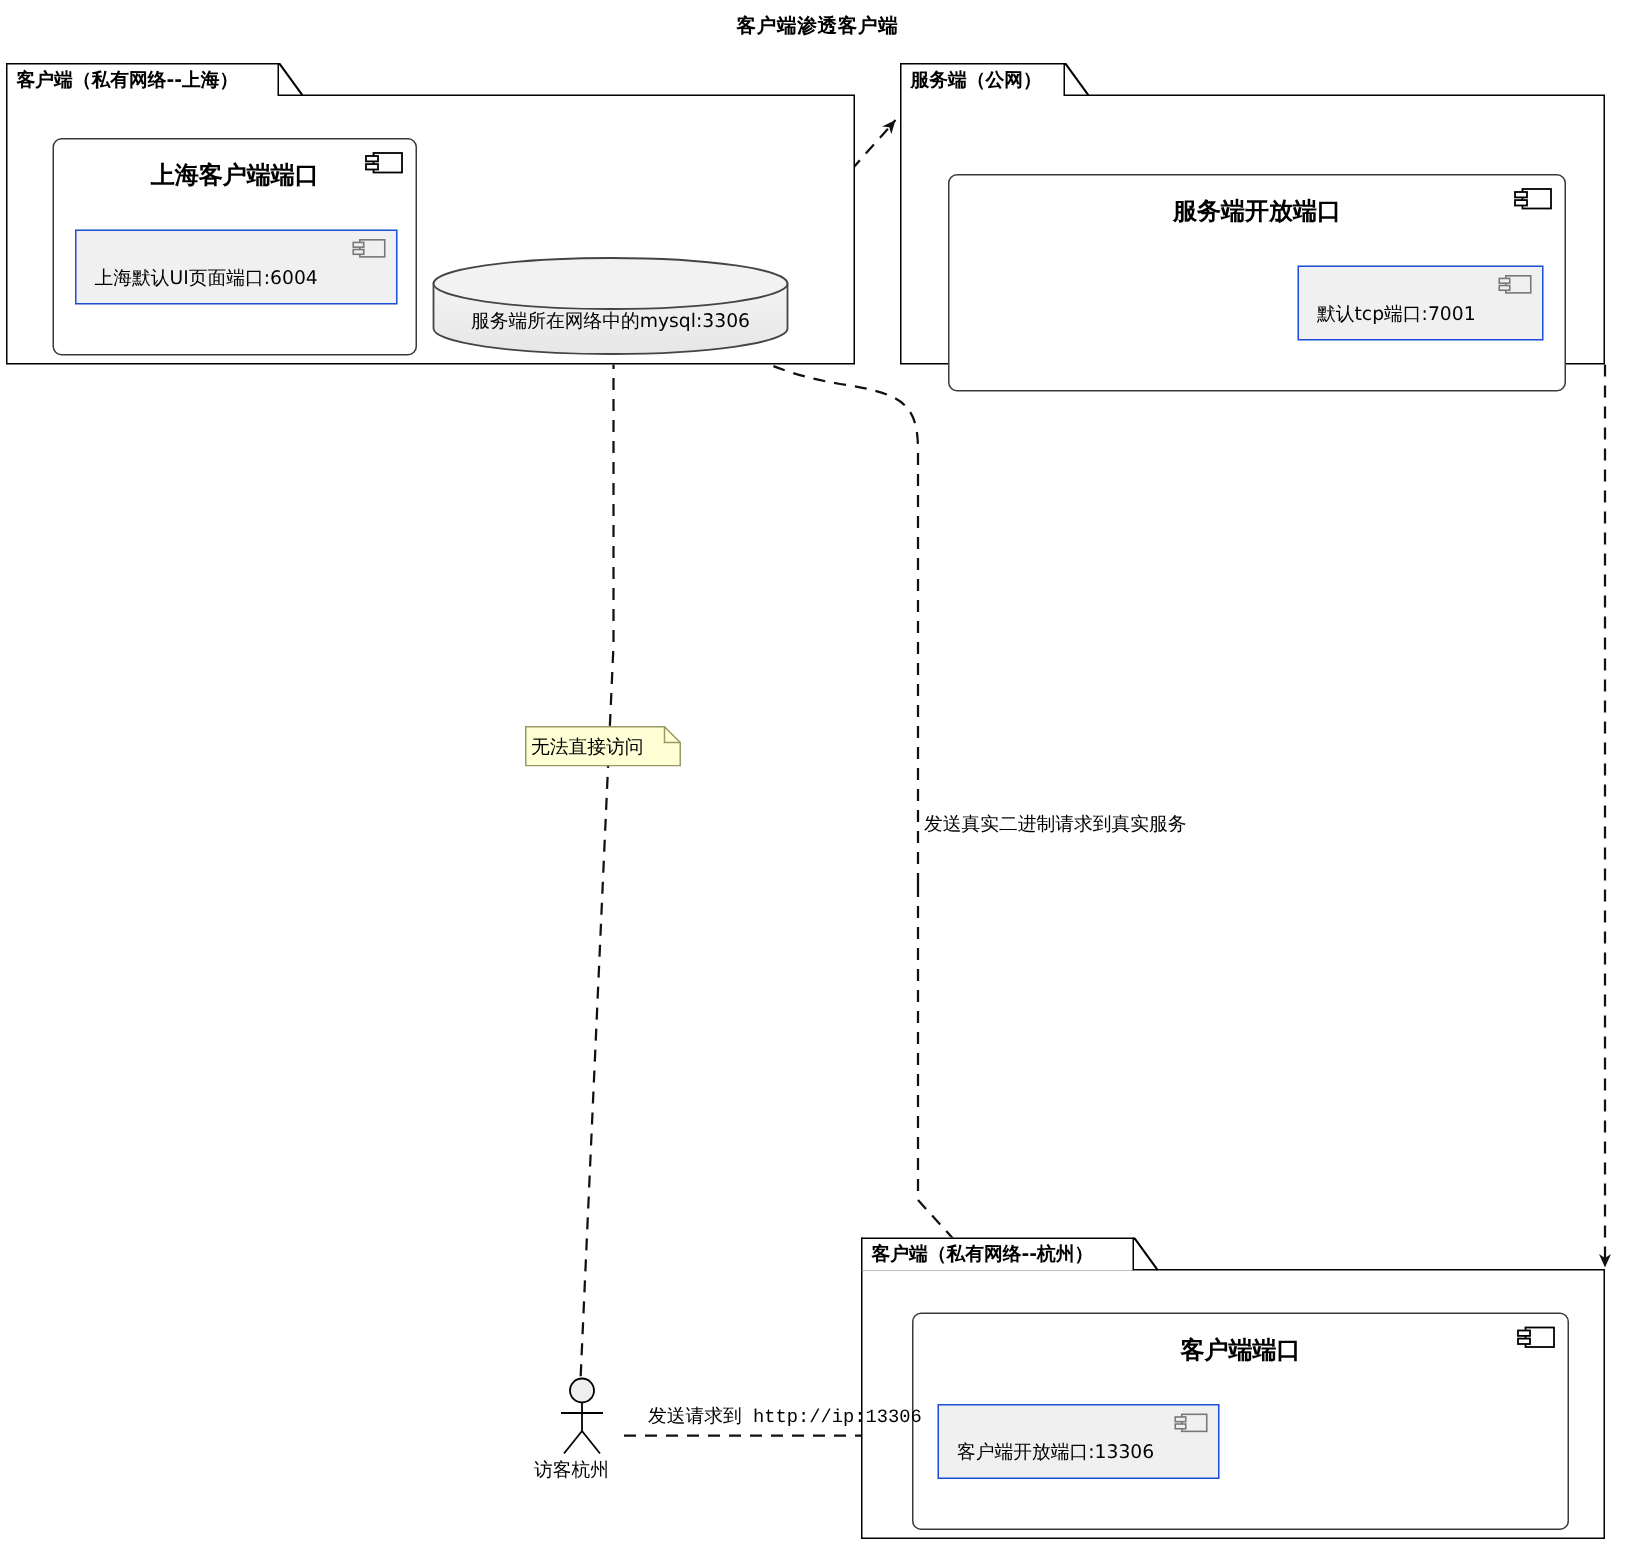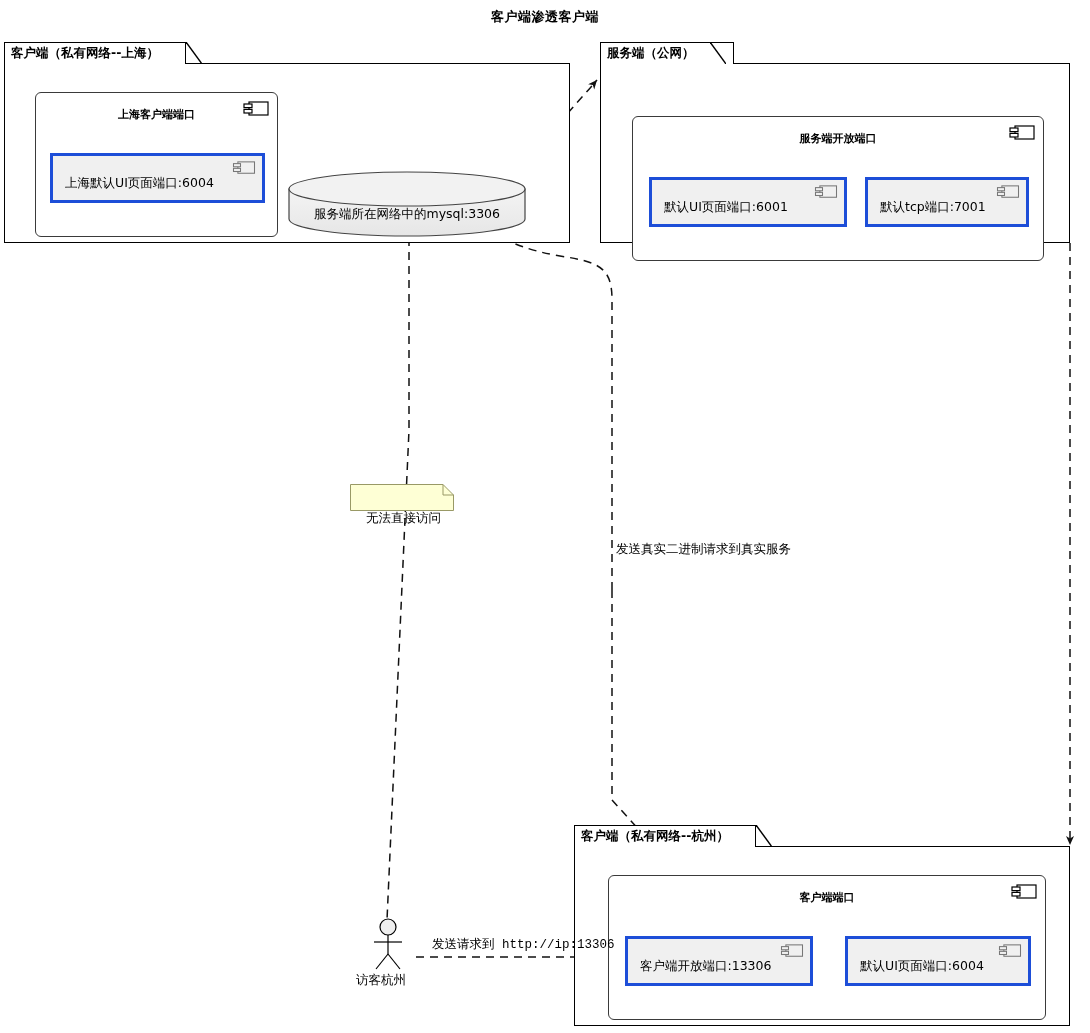--- a/index.html
+++ b/index.html
@@ -82,29 +82,29 @@
     border-radius: 6px;
     background: #ffffff;
     z-index: 4;
   }
   .component-title {
     position: absolute;
     left: 0;
     top: 14px;
     width: 100%;
     text-align: center;
-    font-size: 11px;
+    font-size: 16px;
     font-weight: bold;
   }
 
   
   .port {
     position: absolute;
     box-sizing: border-box;
-    border: 3px solid #1d4ed8;
+    border: 1px solid #1d4ed8;
     background: #f0f0f0;
     z-index: 5;
   }
   .port-label {
     position: absolute;
     left: 12px;
     bottom: 8px;
     font-size: 12.5px;
     white-space: nowrap;
   }
@@ -129,25 +129,24 @@
     white-space: nowrap;
   }
 
   
   .note {
     position: absolute;
     z-index: 6;
   }
   .note-text {
     position: absolute;
-    left: 16px;
+    left: 4px;
     top: 6px;
     font-size: 12.5px;
     white-space: nowrap;
-    margin-top: 20px;
   }
 
   
   .actor {
     position: absolute;
     z-index: 6;
   }
   .actor-label {
     position: absolute;
     left: -40px;
@@ -231,44 +230,36 @@
           <stop offset="100%" stop-color="#e6e6e6"></stop>
         </linearGradient>
       </defs>
       <path d="M2,42 L2,72 A118,17 0 0 0 238,72 L238,42 Z" fill="url(#dbgrad)" stroke="#444444" stroke-width="1.2"></path>
       <ellipse cx="120" cy="42" rx="118" ry="17" fill="#f2f2f2" stroke="#444444" stroke-width="1.2"></ellipse>
     </svg>
     <div class="db-label" style="position:absolute; left:283px; top:164px; width:240px; text-align:center; font-size:12.5px; z-index:5;">服务端所在网络中的mysql:3306</div>
   </div>
 
   <div class="package" style="left:600px; top:42px; width:470px; height:201px;">
-    <div class="package-tab" style="width:134px;">
+    <div class="package-tab" style="width:110px;">
       <span>服务端（公网）</span>
     </div>
     <svg class="package-tab-slant" style="left:110px;" viewBox="0 0 16 22" width="16" height="22">
       <path d="M0,0 L16,22" stroke="#000000" stroke-width="1.4" fill="none"></path>
     </svg>
     <div class="package-body" style="top:21px; width:470px; height:180px;"></div>
 
     <div class="component" style="left:32px; top:50px; width:412px; height:145px;margin-top:24px;">
       <div class="component-title">服务端开放端口</div>
       <svg class="comp-icon" style="right:8px; top:8px;" width="26" height="16" viewBox="0 0 26 16">
         <rect x="6" y="1" width="19" height="13" fill="#ffffff" stroke="#000000" stroke-width="1.2"></rect>
         <rect x="1" y="3" width="8" height="3.6" fill="#ffffff" stroke="#000000" stroke-width="1.2"></rect>
         <rect x="1" y="8.4" width="8" height="3.6" fill="#ffffff" stroke="#000000" stroke-width="1.2"></rect>
       </svg>
 
-      <div class="port" style="left:16px; top:60px; width:198px; height:50px;">
-        <span class="port-label">默认UI页面端口:6001</span>
-        <svg class="comp-icon" style="right:6px; top:5px;" width="24" height="14" viewBox="0 0 26 16">
-          <rect x="6" y="1" width="19" height="13" fill="#f0f0f0" stroke="#777777" stroke-width="1.2"></rect>
-          <rect x="1" y="3" width="8" height="3.6" fill="#f0f0f0" stroke="#777777" stroke-width="1.2"></rect>
-          <rect x="1" y="8.4" width="8" height="3.6" fill="#f0f0f0" stroke="#777777" stroke-width="1.2"></rect>
-        </svg>
-      </div>
 
       <div class="port" style="left:232px; top:60px; width:164px; height:50px;">
         <span class="port-label">默认tcp端口:7001</span>
         <svg class="comp-icon" style="right:6px; top:5px;" width="24" height="14" viewBox="0 0 26 16">
           <rect x="6" y="1" width="19" height="13" fill="#f0f0f0" stroke="#777777" stroke-width="1.2"></rect>
           <rect x="1" y="3" width="8" height="3.6" fill="#f0f0f0" stroke="#777777" stroke-width="1.2"></rect>
           <rect x="1" y="8.4" width="8" height="3.6" fill="#f0f0f0" stroke="#777777" stroke-width="1.2"></rect>
         </svg>
       </div>
     </div>
@@ -293,28 +284,20 @@
 
       <div class="port" style="left:16px; top:60px; width:188px; height:50px;">
         <span class="port-label">客户端开放端口:13306</span>
         <svg class="comp-icon" style="right:6px; top:5px;" width="24" height="14" viewBox="0 0 26 16">
           <rect x="6" y="1" width="19" height="13" fill="#f0f0f0" stroke="#777777" stroke-width="1.2"></rect>
           <rect x="1" y="3" width="8" height="3.6" fill="#f0f0f0" stroke="#777777" stroke-width="1.2"></rect>
           <rect x="1" y="8.4" width="8" height="3.6" fill="#f0f0f0" stroke="#777777" stroke-width="1.2"></rect>
         </svg>
       </div>
 
-      <div class="port" style="left:236px; top:60px; width:186px; height:50px;">
-        <span class="port-label">默认UI页面端口:6004</span>
-        <svg class="comp-icon" style="right:6px; top:5px;" width="24" height="14" viewBox="0 0 26 16">
-          <rect x="6" y="1" width="19" height="13" fill="#f0f0f0" stroke="#777777" stroke-width="1.2"></rect>
-          <rect x="1" y="3" width="8" height="3.6" fill="#f0f0f0" stroke="#777777" stroke-width="1.2"></rect>
-          <rect x="1" y="8.4" width="8" height="3.6" fill="#f0f0f0" stroke="#777777" stroke-width="1.2"></rect>
-        </svg>
-      </div>
     </div>
   </div>
 
   <div class="note" style="left:350px; top:484px; width:104px; height:27px;">
     <svg width="104" height="27" viewBox="0 0 104 27" style="position:absolute; left:0; top:0;">
       <path d="M0.5,0.5 L93,0.5 L103.5,11 L103.5,26.5 L0.5,26.5 Z" fill="#feffd5" stroke="#999966" stroke-width="1"></path>
       <path d="M93,0.5 L93,11 L103.5,11" fill="none" stroke="#999966" stroke-width="1"></path>
     </svg>
     <span class="note-text">无法直接访问</span>
   </div>

